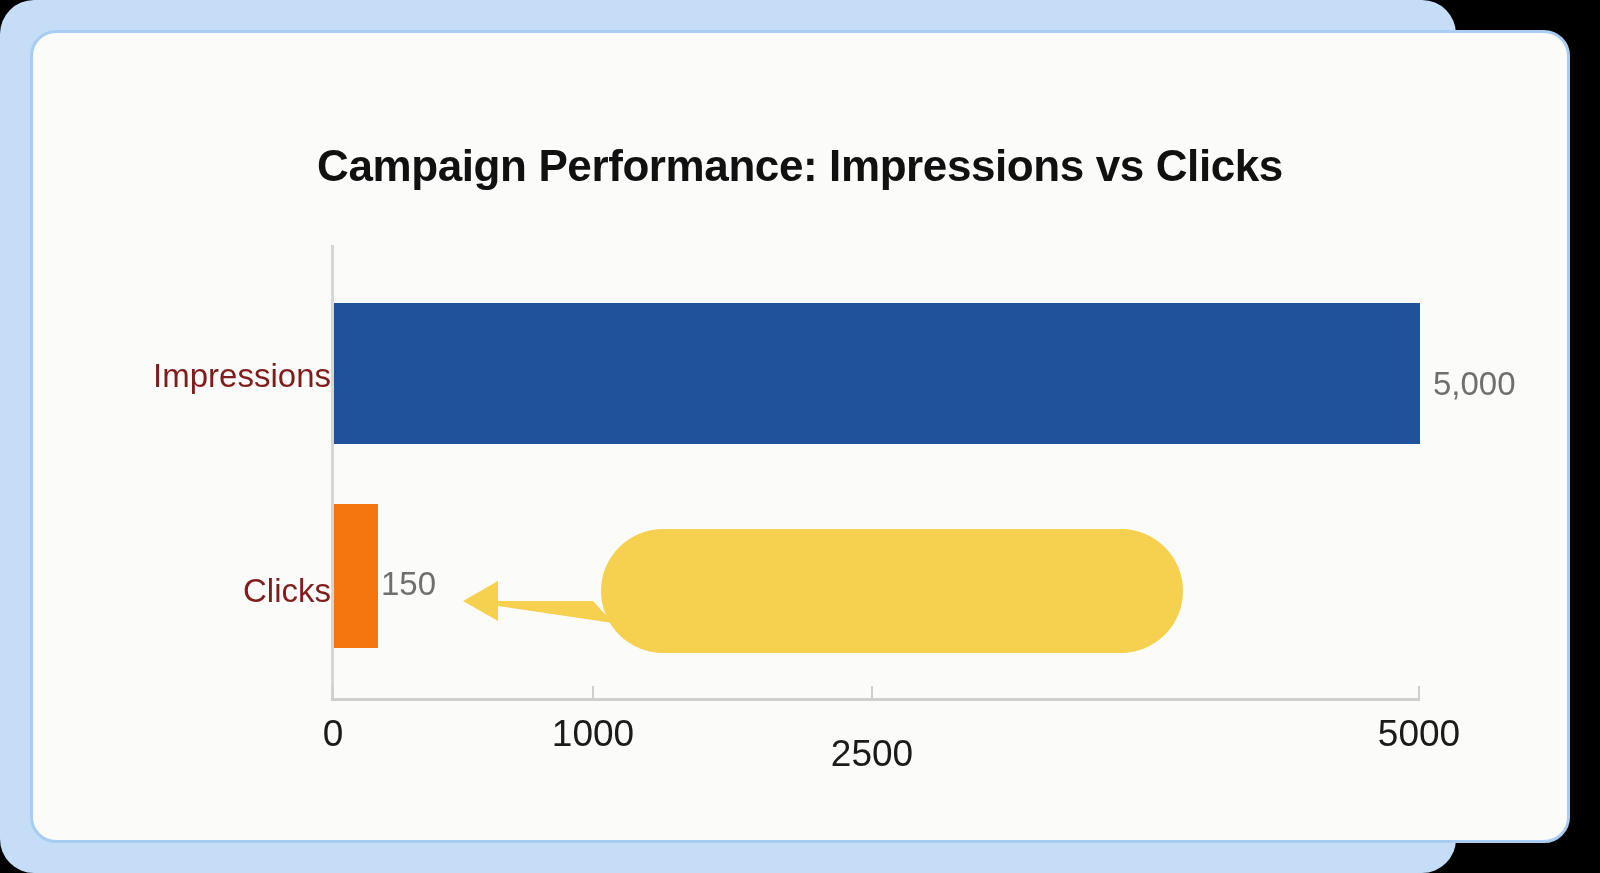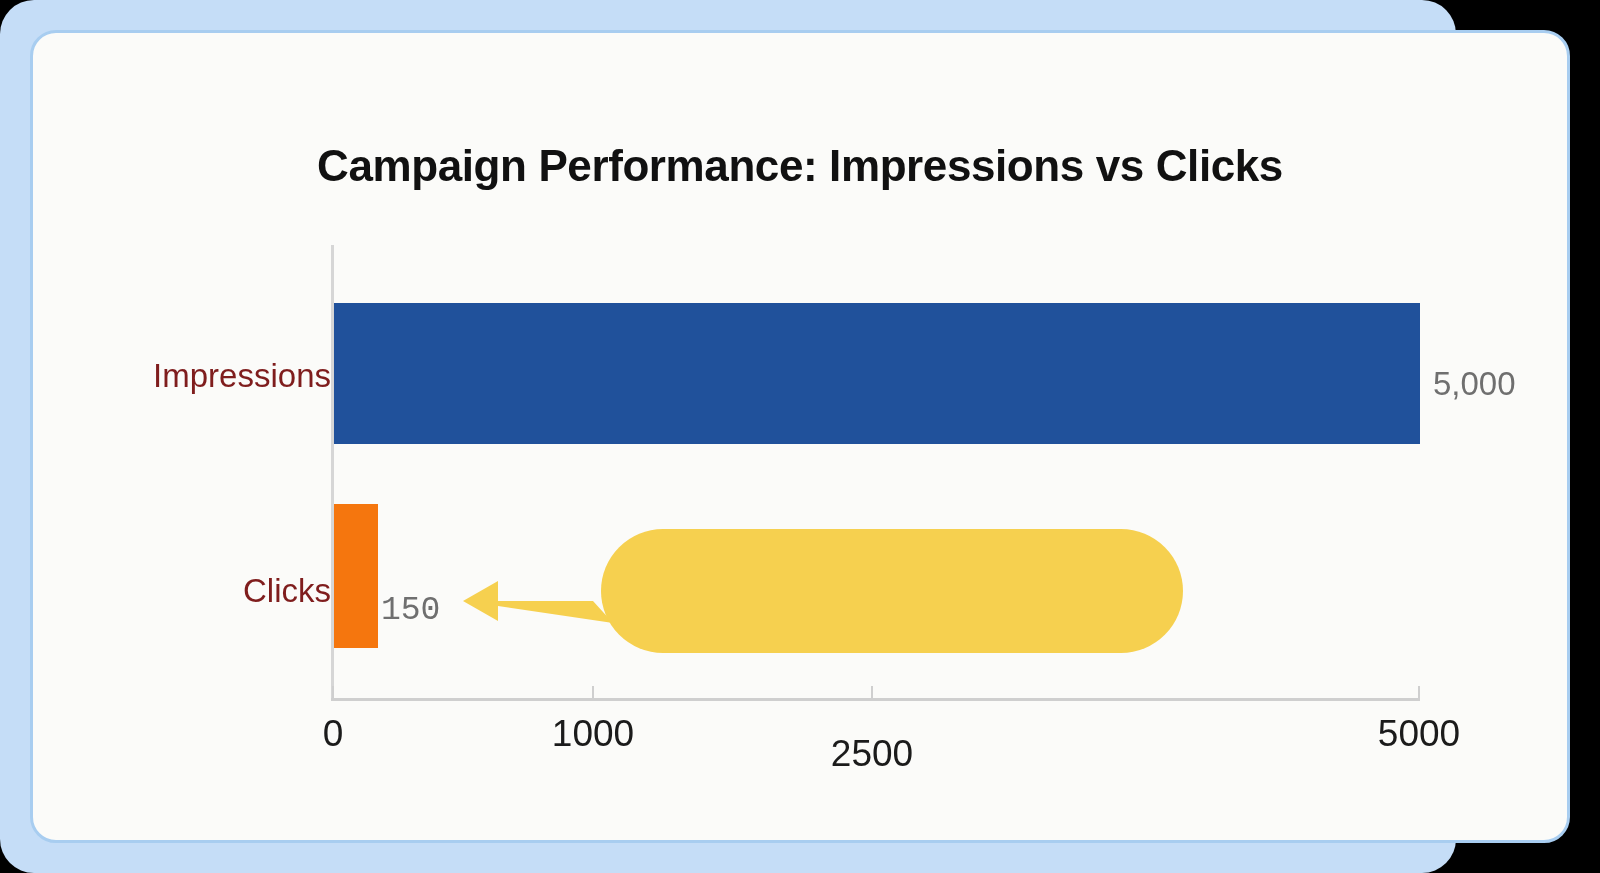--- a/index.html
+++ b/index.html
@@ -100,21 +100,21 @@
     background: #f5760e;
   }
 
   .value-label {
     position: absolute;
     font-size: 33px;
     color: #6f6f6f;
     white-space: nowrap;
   }
   #value-impressions { top: 332px; left: 1400px; }
-  #value-clicks      { top: 559px; left: 348px; font-family: Liberation Mono, monospace; }
+  #value-clicks      { top: 532px; left: 348px; }
 
   
   #callout-svg {
     position: absolute;
     left: 430px; top: 455px;
     width: 740px; height: 170px;
     overflow: visible;
   }
   #callout-text {
     position: absolute;

